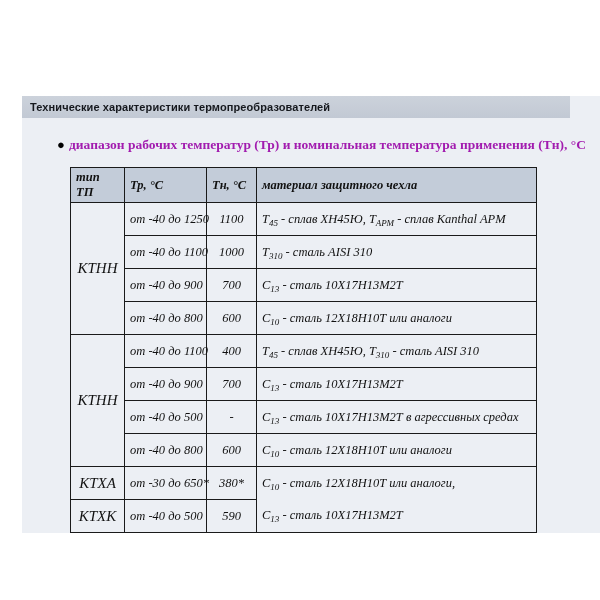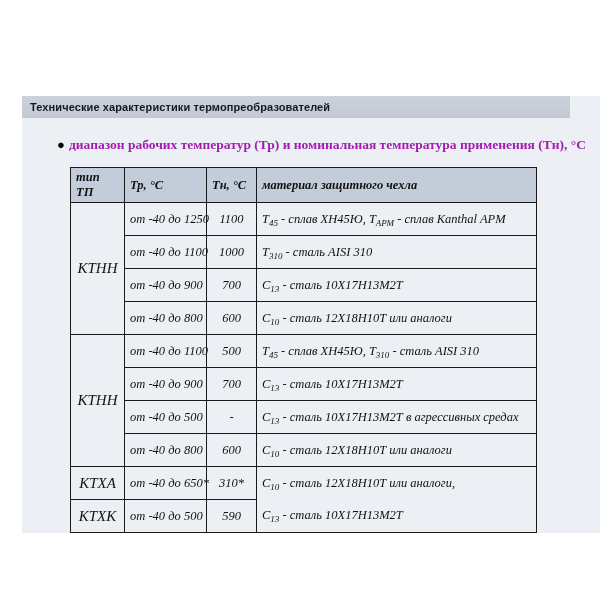--- a/index.html
+++ b/index.html
@@ -195,42 +195,42 @@
                 <td class="matcell">С<sub>13</sub> - сталь 10Х17Н13М2Т</td>
               </tr>
               <tr>
                 <td class="rangecell">от -40 до 800</td>
                 <td class="nomcell">600</td>
                 <td class="matcell">С<sub>10</sub> - сталь 12Х18Н10Т или аналоги</td>
               </tr>
               <tr>
                 <td class="typecell" rowspan="4">КТНН</td>
                 <td class="rangecell">от -40 до 1100</td>
-                <td class="nomcell">500</td>
+                <td class="nomcell">400</td>
                 <td class="matcell">Т<sub>45</sub> - сплав ХН45Ю, Т<sub>310</sub> - сталь AISI 310</td>
               </tr>
               <tr>
                 <td class="rangecell">от -40 до 900</td>
                 <td class="nomcell">700</td>
                 <td class="matcell">С<sub>13</sub> - сталь 10Х17Н13М2Т</td>
               </tr>
               <tr>
                 <td class="rangecell">от -40 до 500</td>
                 <td class="nomcell">-</td>
                 <td class="matcell">С<sub>13</sub> - сталь 10Х17Н13М2Т в агрессивных средах</td>
               </tr>
               <tr>
                 <td class="rangecell">от -40 до 800</td>
                 <td class="nomcell">600</td>
                 <td class="matcell">С<sub>10</sub> - сталь 12Х18Н10Т или аналоги</td>
               </tr>
               <tr>
                 <td class="typecell" rowspan="1">КТХА</td>
-                <td class="rangecell">от -40 до 650*</td>
-                <td class="nomcell">310*</td>
+                <td class="rangecell">от -30 до 650*</td>
+                <td class="nomcell">380*</td>
                 <td class="matcell nobottom">С<sub>10</sub> - сталь 12Х18Н10Т или аналоги,</td>
               </tr>
               <tr>
                 <td class="typecell" rowspan="1">КТХК</td>
                 <td class="rangecell">от -40 до 500</td>
                 <td class="nomcell">590</td>
                 <td class="matcell notop">С<sub>13</sub> - сталь 10Х17Н13М2Т</td>
               </tr>
             </tbody>
         </table>

